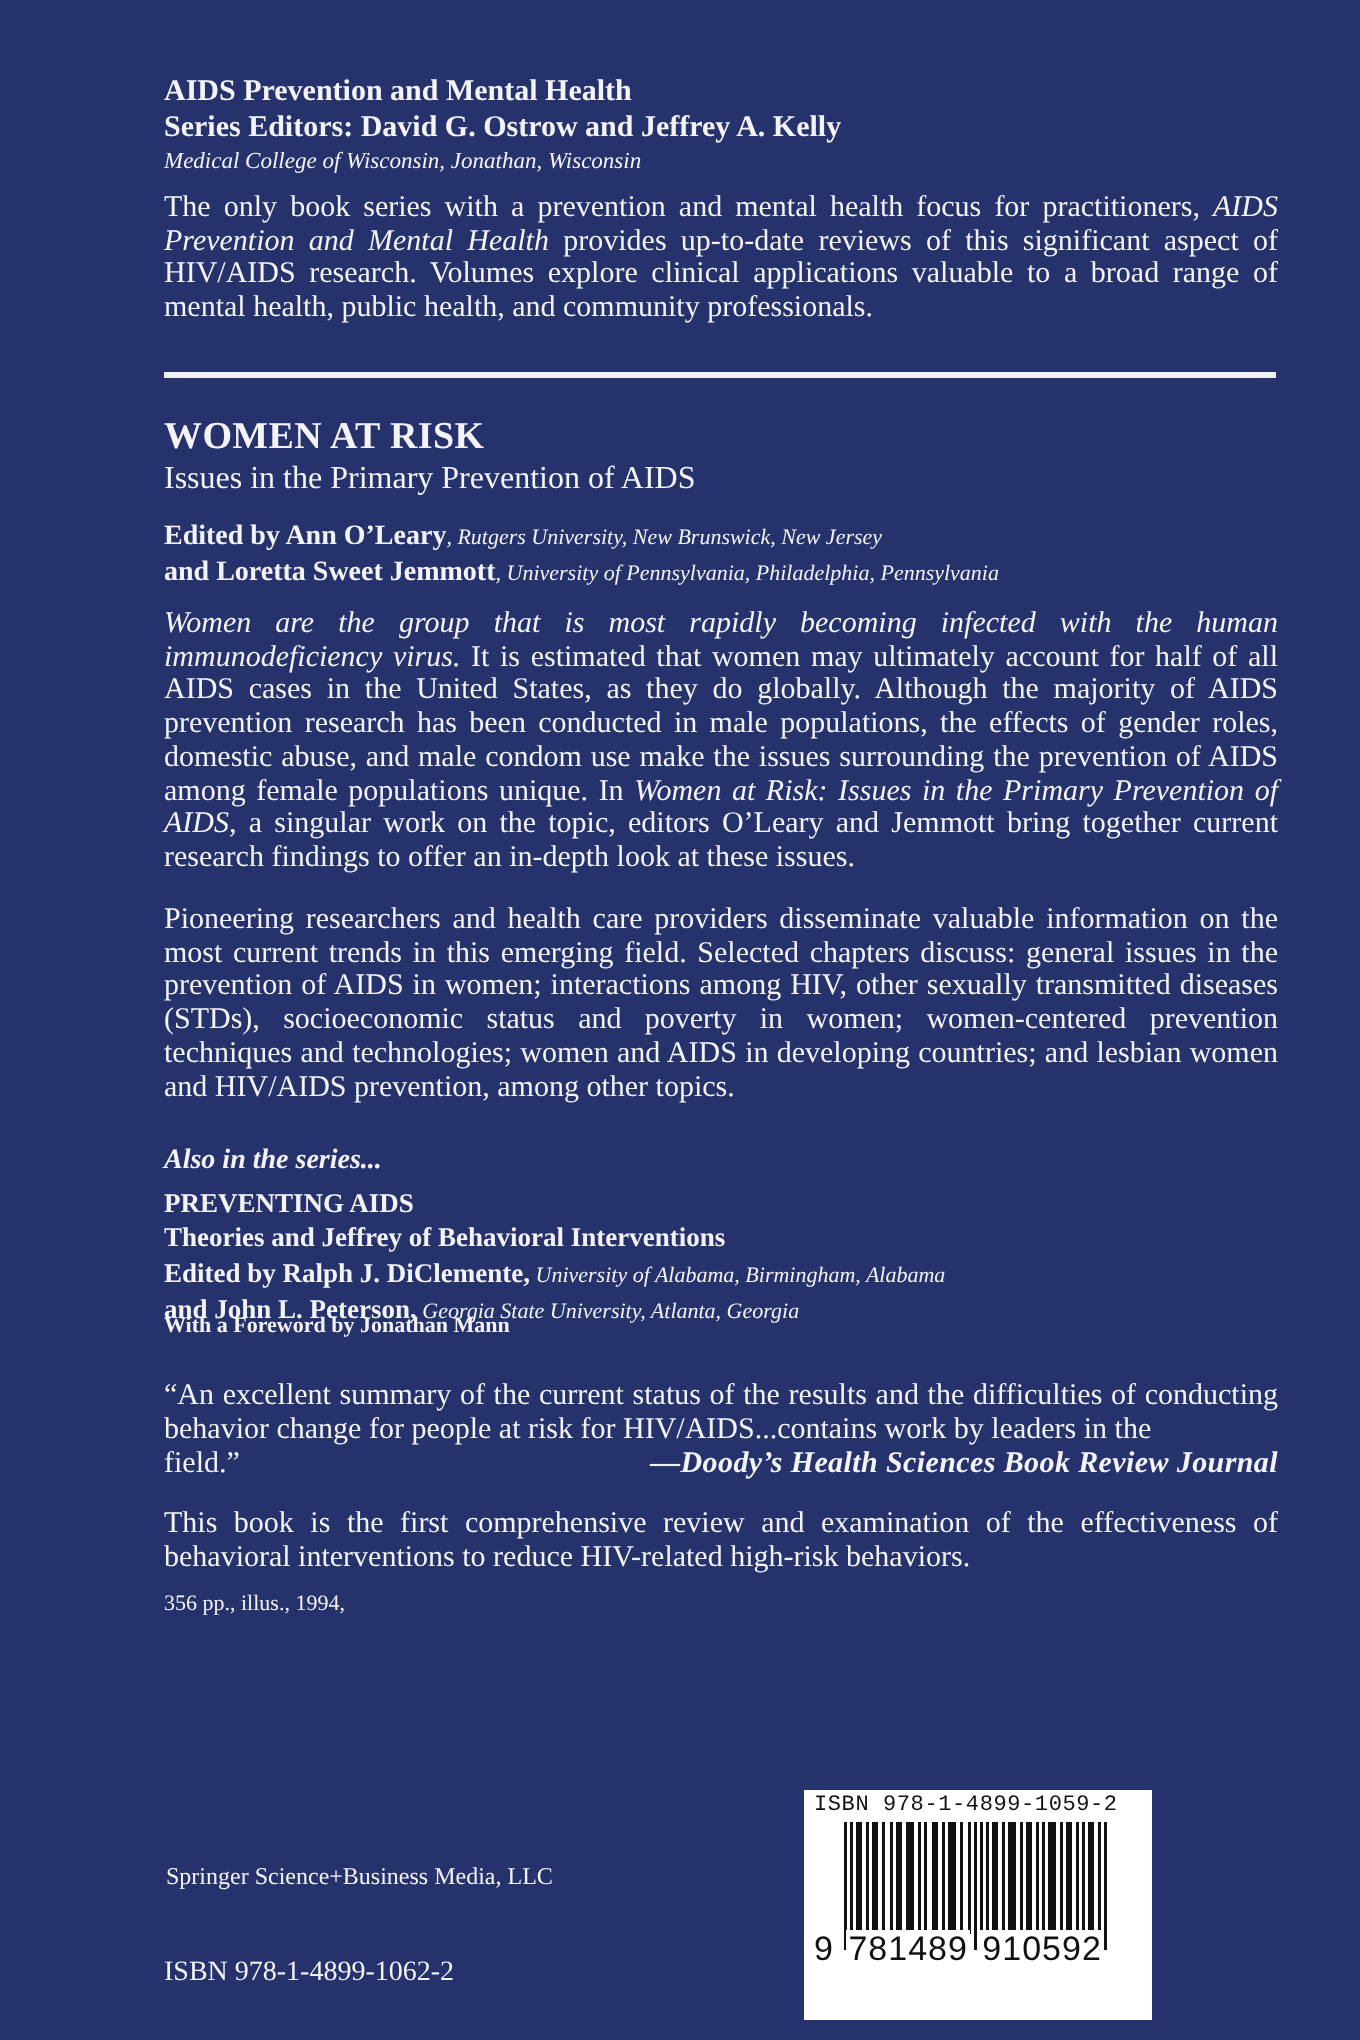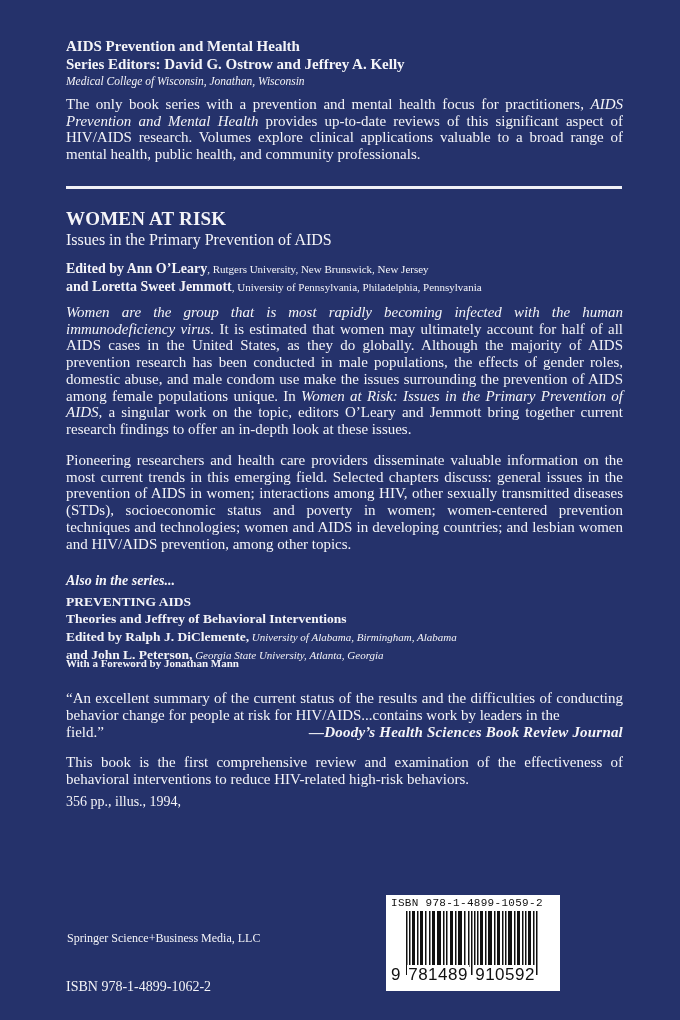--- a/index.html
+++ b/index.html
@@ -10,21 +10,21 @@
       overflow: hidden;
     }
     .cover {
       position: relative;
       width: 680px;
       height: 1020px;
       background: #25326b;
       color: #f4f4f8;
       font-family: "Liberation Serif", "DejaVu Serif", serif;
     }
-    .abs { position: absolute; }
+    .abs { position: absolute; margin-left: 16px; }
     .i { font-style: italic; }
 
     .series-title { left: 66px; top: 37px; font-size: 15px; font-weight: bold; line-height: 18px; }
     .series-editors { left: 66px; top: 55px; font-size: 15px; font-weight: bold; line-height: 18px; }
     .series-affil { left: 66px; top: 74px; font-size: 11.5px; font-style: italic; line-height: 14px; }
 
     .para {
       left: 66px;
       width: 557px;
       font-size: 15px;
@@ -37,21 +37,21 @@
     .hrule {
       left: 66px; top: 186px;
       width: 556px; height: 3px;
       background: #f0f0f6;
     }
 
     .book-title { left: 66px; top: 208px; font-size: 19px; font-weight: bold; line-height: 22px; letter-spacing: 0.2px; }
     .book-subtitle { left: 66px; top: 230px; font-size: 16px; font-weight: normal; line-height: 19px; }
 
     .editor-line { left: 66px; font-size: 14px; font-weight: bold; line-height: 18px; white-space: nowrap; }
-    .editor-line .affil { font-size: 11px; font-weight: normal; }
+    .editor-line .affil { font-size: 11px; font-style: italic; font-weight: normal; }
     .ed1 { top: 260px; }
     .ed2 { top: 278px; }
 
     .desc1 { top: 304px; }
     .desc2 { top: 452px; }
 
     .also { left: 66px; top: 573px; font-size: 14px; font-weight: bold; font-style: italic; line-height: 16px; }
 
     .rel-title { left: 66px; top: 594px; font-size: 13.5px; font-weight: bold; line-height: 16px; }
     .rel-subtitle { left: 66px; top: 611px; font-size: 13.5px; font-weight: bold; line-height: 16px; }
@@ -64,28 +64,28 @@
     .quote { top: 690px; }
     .quote-source {
       left: 66px; top: 724px; width: 557px;
       font-size: 15px; line-height: 16.7px;
     }
     .quote-source .end {
       position: absolute; right: 0; top: 0;
       font-weight: bold; font-style: italic; letter-spacing: 0.2px;
     }
     .rel-desc { top: 754px; }
-    .rel-meta { left: 66px; top: 795px; font-size: 14px; line-height: 14px; }
+    .rel-meta { left: 66px; top: 795px; font-size: 11px; line-height: 14px; }
 
     .publisher { left: 67px; top: 930px; font-size: 12px; line-height: 17px; }
     .isbn-text { left: 66px; top: 978px; font-size: 14px; line-height: 17px; }
 
     .barcode-box {
       left: 386px; top: 895px;
-      width: 174px; height: 96px;
+      width: 174px; height: 115px;
       background: #ffffff;
       color: #111111;
     }
     .barcode-label {
       position: absolute; left: 5px; top: 2px;
       font-family: "Liberation Mono", "DejaVu Sans Mono", monospace;
       font-size: 11px; line-height: 13px; letter-spacing: 0.3px;
       white-space: nowrap;
     }
     .barcode-bars {

